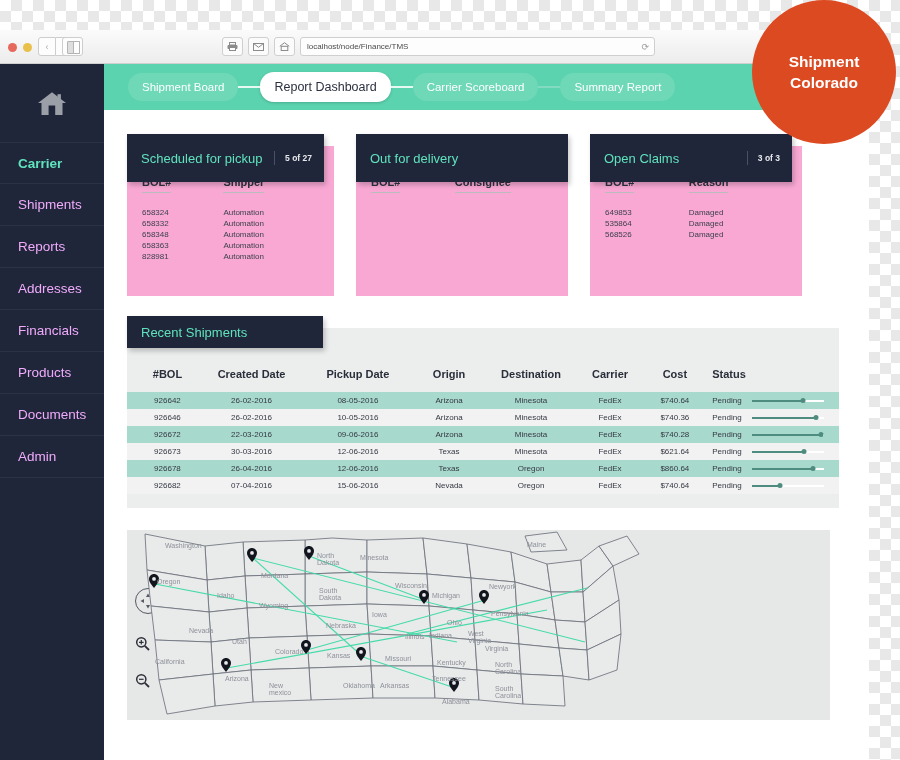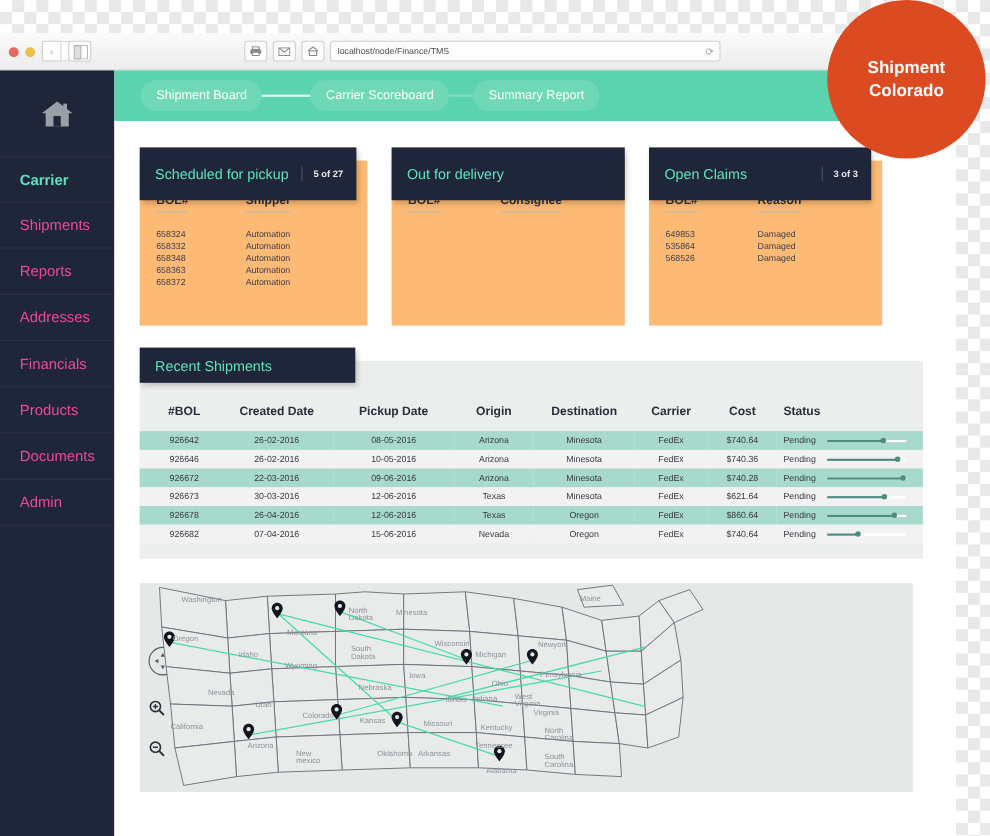--- a/index.html
+++ b/index.html
@@ -89,21 +89,21 @@
     position: absolute; left: 0; top: 0;
     width: 104px; height: 696px;
     background: #20263a;
   }
   .home-ico {
     height: 78px; display: flex; align-items: center; justify-content: center;
   }
   .nav-item {
     height: 42px; display: flex; align-items: center;
     padding-left: 18px;
-    font-size: 13.5px; color: #ec4899;
+    font-size: 13.5px; color: #f0abfc;
     border-bottom: 1px solid #2b3147;
   }
   .nav-item.first { border-top: 1px solid #2b3147; }
   .nav-item.active { color: #5fe3bd; font-weight: bold; }
 
   
   .banner {
     position: absolute; left: 104px; top: 0;
     width: 765px; height: 46px; background: #5bd3ae;
     display: flex; align-items: center; padding-left: 24px;
@@ -129,21 +129,21 @@
     padding: 24px 30px 0 23px;
   }
 
   
   .cards { display: flex; gap: 22px; }
   .card { position: relative; padding-top: 12px; }
   .card-c1 { width: 207px; }
   .card-c2 { width: 212px; }
   .card-c3 { width: 212px; }
   .card-body {
-    background: #fdba74; min-height: 150px; padding: 30px 15px 14px 15px;
+    background: #f9a8d4; min-height: 150px; padding: 30px 15px 14px 15px;
   }
   .card-head {
     position: absolute; left: 0; top: 0; right: 10px;
     height: 48px; background: #20263a;
     display: flex; align-items: center; padding: 0 0 0 14px;
     box-shadow: 2px 3px 5px rgba(0,0,0,.22);
   }
   .card-head.full { right: 0; }
   .card-title { font-size: 13px; color: #5fe3bd; flex: 1; }
   .card-count {
@@ -307,20 +307,23 @@
    </div>
           </div>
       </div>
 
       <div class="banner">
         <div id="tab-list" style="display:flex;align-items:center;">
             <div class="pill">
       <span>Shipment Board</span>
             </div>
             <span class="connector"></span>
+            <div class="pill active">
+      <span>Report Dashboard</span>
+            </div>
             <span class="connector"></span>
             <div class="pill">
       <span>Carrier Scoreboard</span>
             </div>
             <span class="connector dim"></span>
             <div class="pill">
       <span>Summary Report</span>
             </div>
           </div>
       </div>
@@ -359,21 +362,21 @@
          </tr>
                     <tr>
            <td>658348</td>
            <td>Automation</td>
          </tr>
                     <tr>
            <td>658363</td>
            <td>Automation</td>
          </tr>
                     <tr>
-           <td>658372</td>
+           <td>828981</td>
            <td>Automation</td>
          </tr>
                   </tbody>
         </table>
       </div>
     </div>
             <div class="card card-c2">
       <div class="card-head full">
         <span class="card-title">Out for delivery</span>
       </div>

